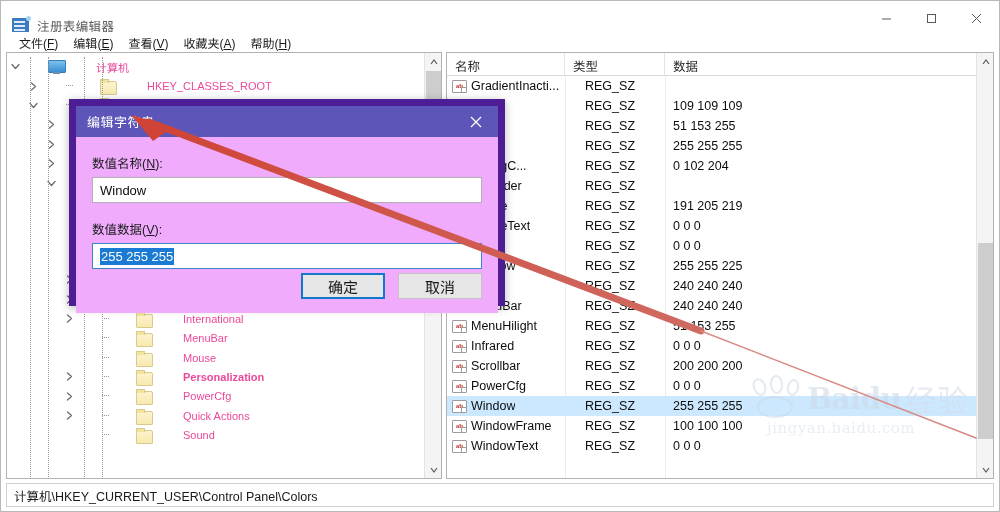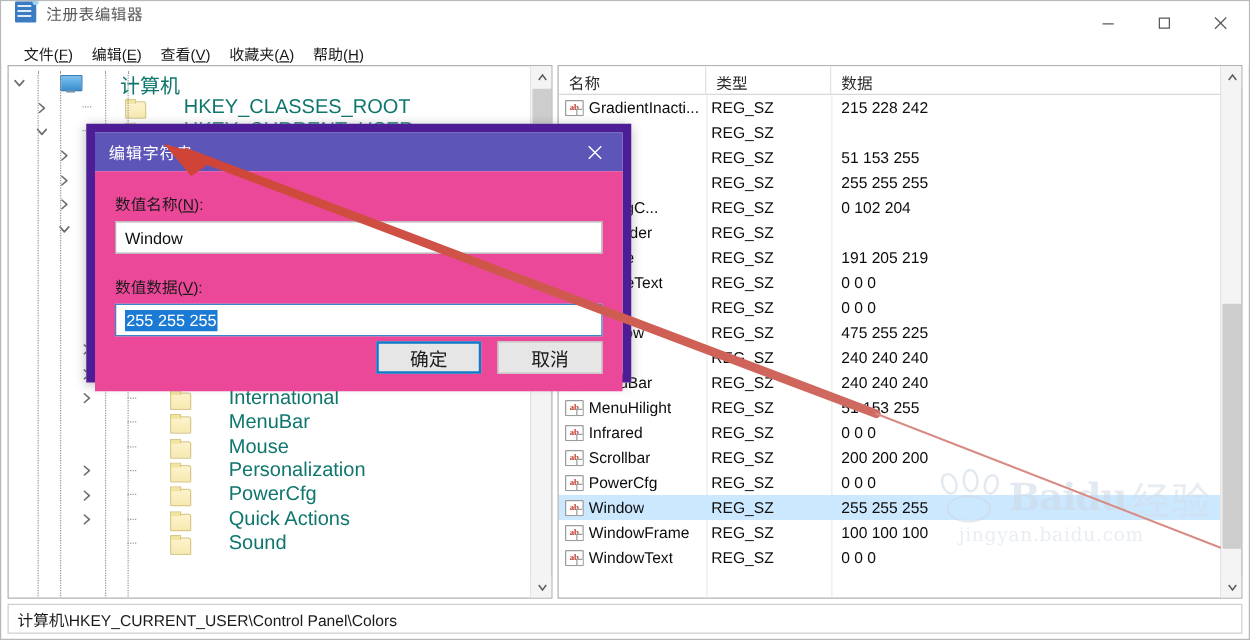--- a/index.html
+++ b/index.html
@@ -18,21 +18,21 @@
     background: #ffffff;
     border: 1px solid #b8b8b8;
     overflow: hidden;
   }
 
   
   .titlebar {
     position: absolute; left: 0; top: 0;
     width: 100%; height: 34px;
     background: #ffffff;
-    display: flex; align-items: flex-start;
+    display: flex; align-items: flex-end;
   }
   .title-icon {
     margin-left: 11px; margin-right: 8px;
     width: 17px; height: 17px;
     position: relative;
     background: #3a7cc4;
     border-radius: 1px;
     flex: none;
   }
   .title-icon::before {
@@ -99,21 +99,21 @@
   
   .tree-scroll {
     position: absolute; left: 0; top: 0;
     right: 17px; bottom: 0;
     padding-top: 4px;
     overflow: hidden;
   }
   .tnode {
     display: flex; align-items: center;
     height: 19.4px;
-    font-size: 16px; color: #0f766e;
+    font-size: 11px; color: #ec4899;
     white-space: nowrap;
     position: relative;
     gap: 25px;
   }
   .chev {
     width: 16px; height: 16px; flex: none;
     display: flex; align-items: center; justify-content: center;
     color: #6d6d6d;
   }
   .chev svg { display: block; }
@@ -213,21 +213,21 @@
     display: flex; align-items: center;
     height: 20px;
     font-size: 12.5px; color: #0d0d0d;
     white-space: nowrap;
   }
   .lrow.sel { background: #cce8ff; }
   .c-name {
     width: 118px; display: flex; align-items: center;
     overflow: hidden;
   }
-  .c-type { width: 100px; padding-left: 4px; }
+  .c-type { width: 100px; padding-left: 20px; }
   .c-data { flex: 1; padding-left: 8px; }
   .ab-icon {
     width: 15px; height: 13px; flex: none;
     margin: 0 4px 0 5px;
     position: relative;
     background: #ffffff;
     border: 1px solid #9c9c9c;
     border-radius: 1px;
     font-size: 7px; line-height: 11px;
     color: #c0392b; text-align: center;
@@ -316,21 +316,21 @@
     color: #ffffff; font-size: 13px; letter-spacing: .5px;
   }
   .dlg-close {
     position: absolute; right: 0; top: 0;
     width: 44px; height: 31px;
     display: flex; align-items: center; justify-content: center;
     color: #ffffff;
   }
   .dlg-body {
     position: relative;
-    background: #ec4899;
+    background: #f0abfc;
     height: 176px;
     padding: 16px 16px 0 16px;
   }
   .dlg-label {
     font-size: 12.5px; color: #1a1a1a;
     margin-bottom: 5px;
   }
   .dlg-label u { text-decoration: underline; }
   .dlg-input {
     height: 26px;
@@ -510,21 +510,21 @@
             <span class="dots"></span>
             <span class="folder"></span>
             <span>MenuBar</span>
           </div>
           <div class="tnode" style="padding-left: 54px;">
             <span class="chev empty"></span>
             <span class="dots"></span>
             <span class="folder"></span>
             <span>Mouse</span>
           </div>
-          <div class="tnode" style="padding-left: 54px;">
+          <div class="tnode" style="padding-left: 54px; font-weight: bold;">
             <span class="chev">
               <svg width="9" height="9" viewBox="0 0 9 9">
                 <path d="M2.5 1 L6.5 4.5 L2.5 8" fill="none" stroke="currentColor" stroke-width="1.3" stroke-linecap="round" stroke-linejoin="round"></path>
               </svg>
             </span>
             <span class="dots"></span>
             <span class="folder"></span>
             <span>Personalization</span>
           </div>
           <div class="tnode" style="padding-left: 54px;">
@@ -584,28 +584,28 @@
       <div class="list-body">
         <div class="col-div" style="left:118px;"></div>
         <div class="col-div" style="left:218px;"></div>
         <div id="list-rows" style="position:relative;">
             <div class="lrow">
               <div class="c-name">
                 <span class="ab-icon">ab</span>
                 <span class="name-txt">GradientInacti...</span>
               </div>
               <div class="c-type">REG_SZ</div>
-              <div class="c-data">215 228 242</div>
             </div>
             <div class="lrow">
               <div class="c-name">
                 <span class="ab-icon">ab</span>
                 <span class="name-txt">ext</span>
               </div>
               <div class="c-type">REG_SZ</div>
+              <div class="c-data">109 109 109</div>
             </div>
             <div class="lrow">
               <div class="c-name">
                 <span class="ab-icon">ab</span>
                 <span class="name-txt">t</span>
               </div>
               <div class="c-type">REG_SZ</div>
               <div class="c-data">51 153 255</div>
             </div>
             <div class="lrow">
@@ -654,21 +654,21 @@
               </div>
               <div class="c-type">REG_SZ</div>
               <div class="c-data">0 0 0</div>
             </div>
             <div class="lrow">
               <div class="c-name">
                 <span class="ab-icon">ab</span>
                 <span class="name-txt">Window</span>
               </div>
               <div class="c-type">REG_SZ</div>
-              <div class="c-data">475 255 225</div>
+              <div class="c-data">255 255 225</div>
             </div>
             <div class="lrow">
               <div class="c-name"></div>
               <div class="c-type">REG_SZ</div>
               <div class="c-data">240 240 240</div>
             </div>
             <div class="lrow">
               <div class="c-name">
                 <span class="ab-icon">ab</span>
                 <span class="name-txt">MenuBar</span>

